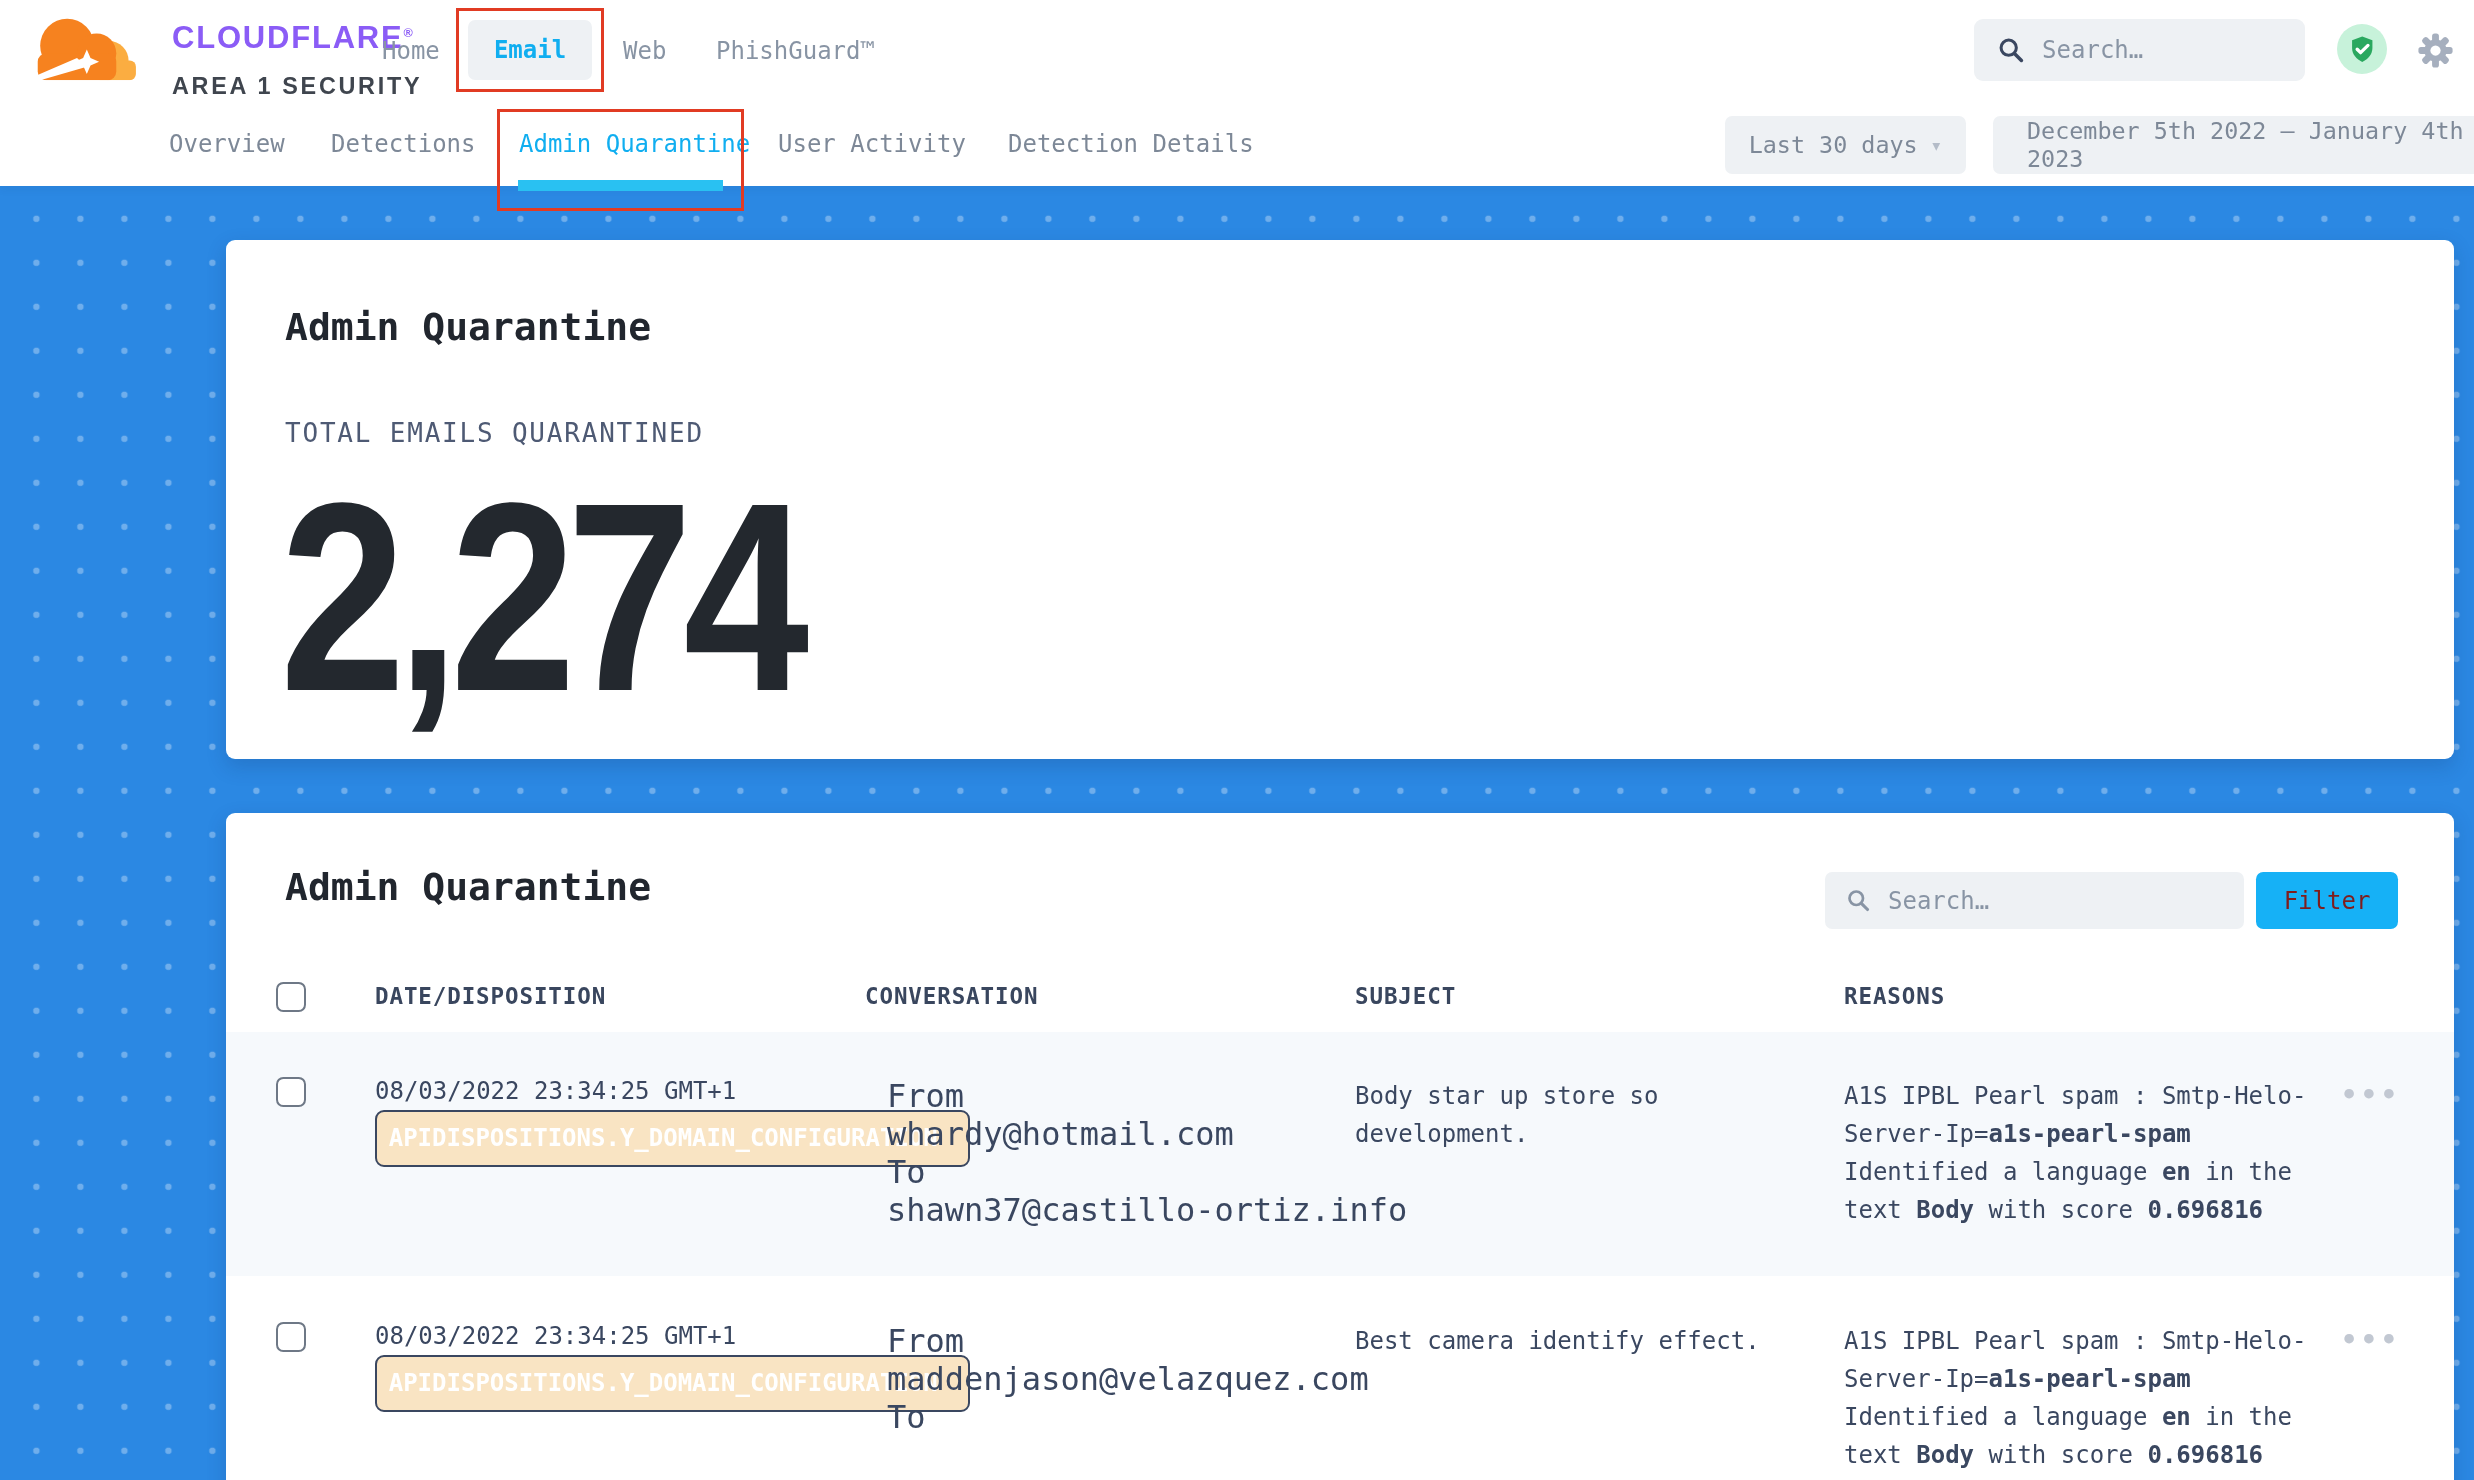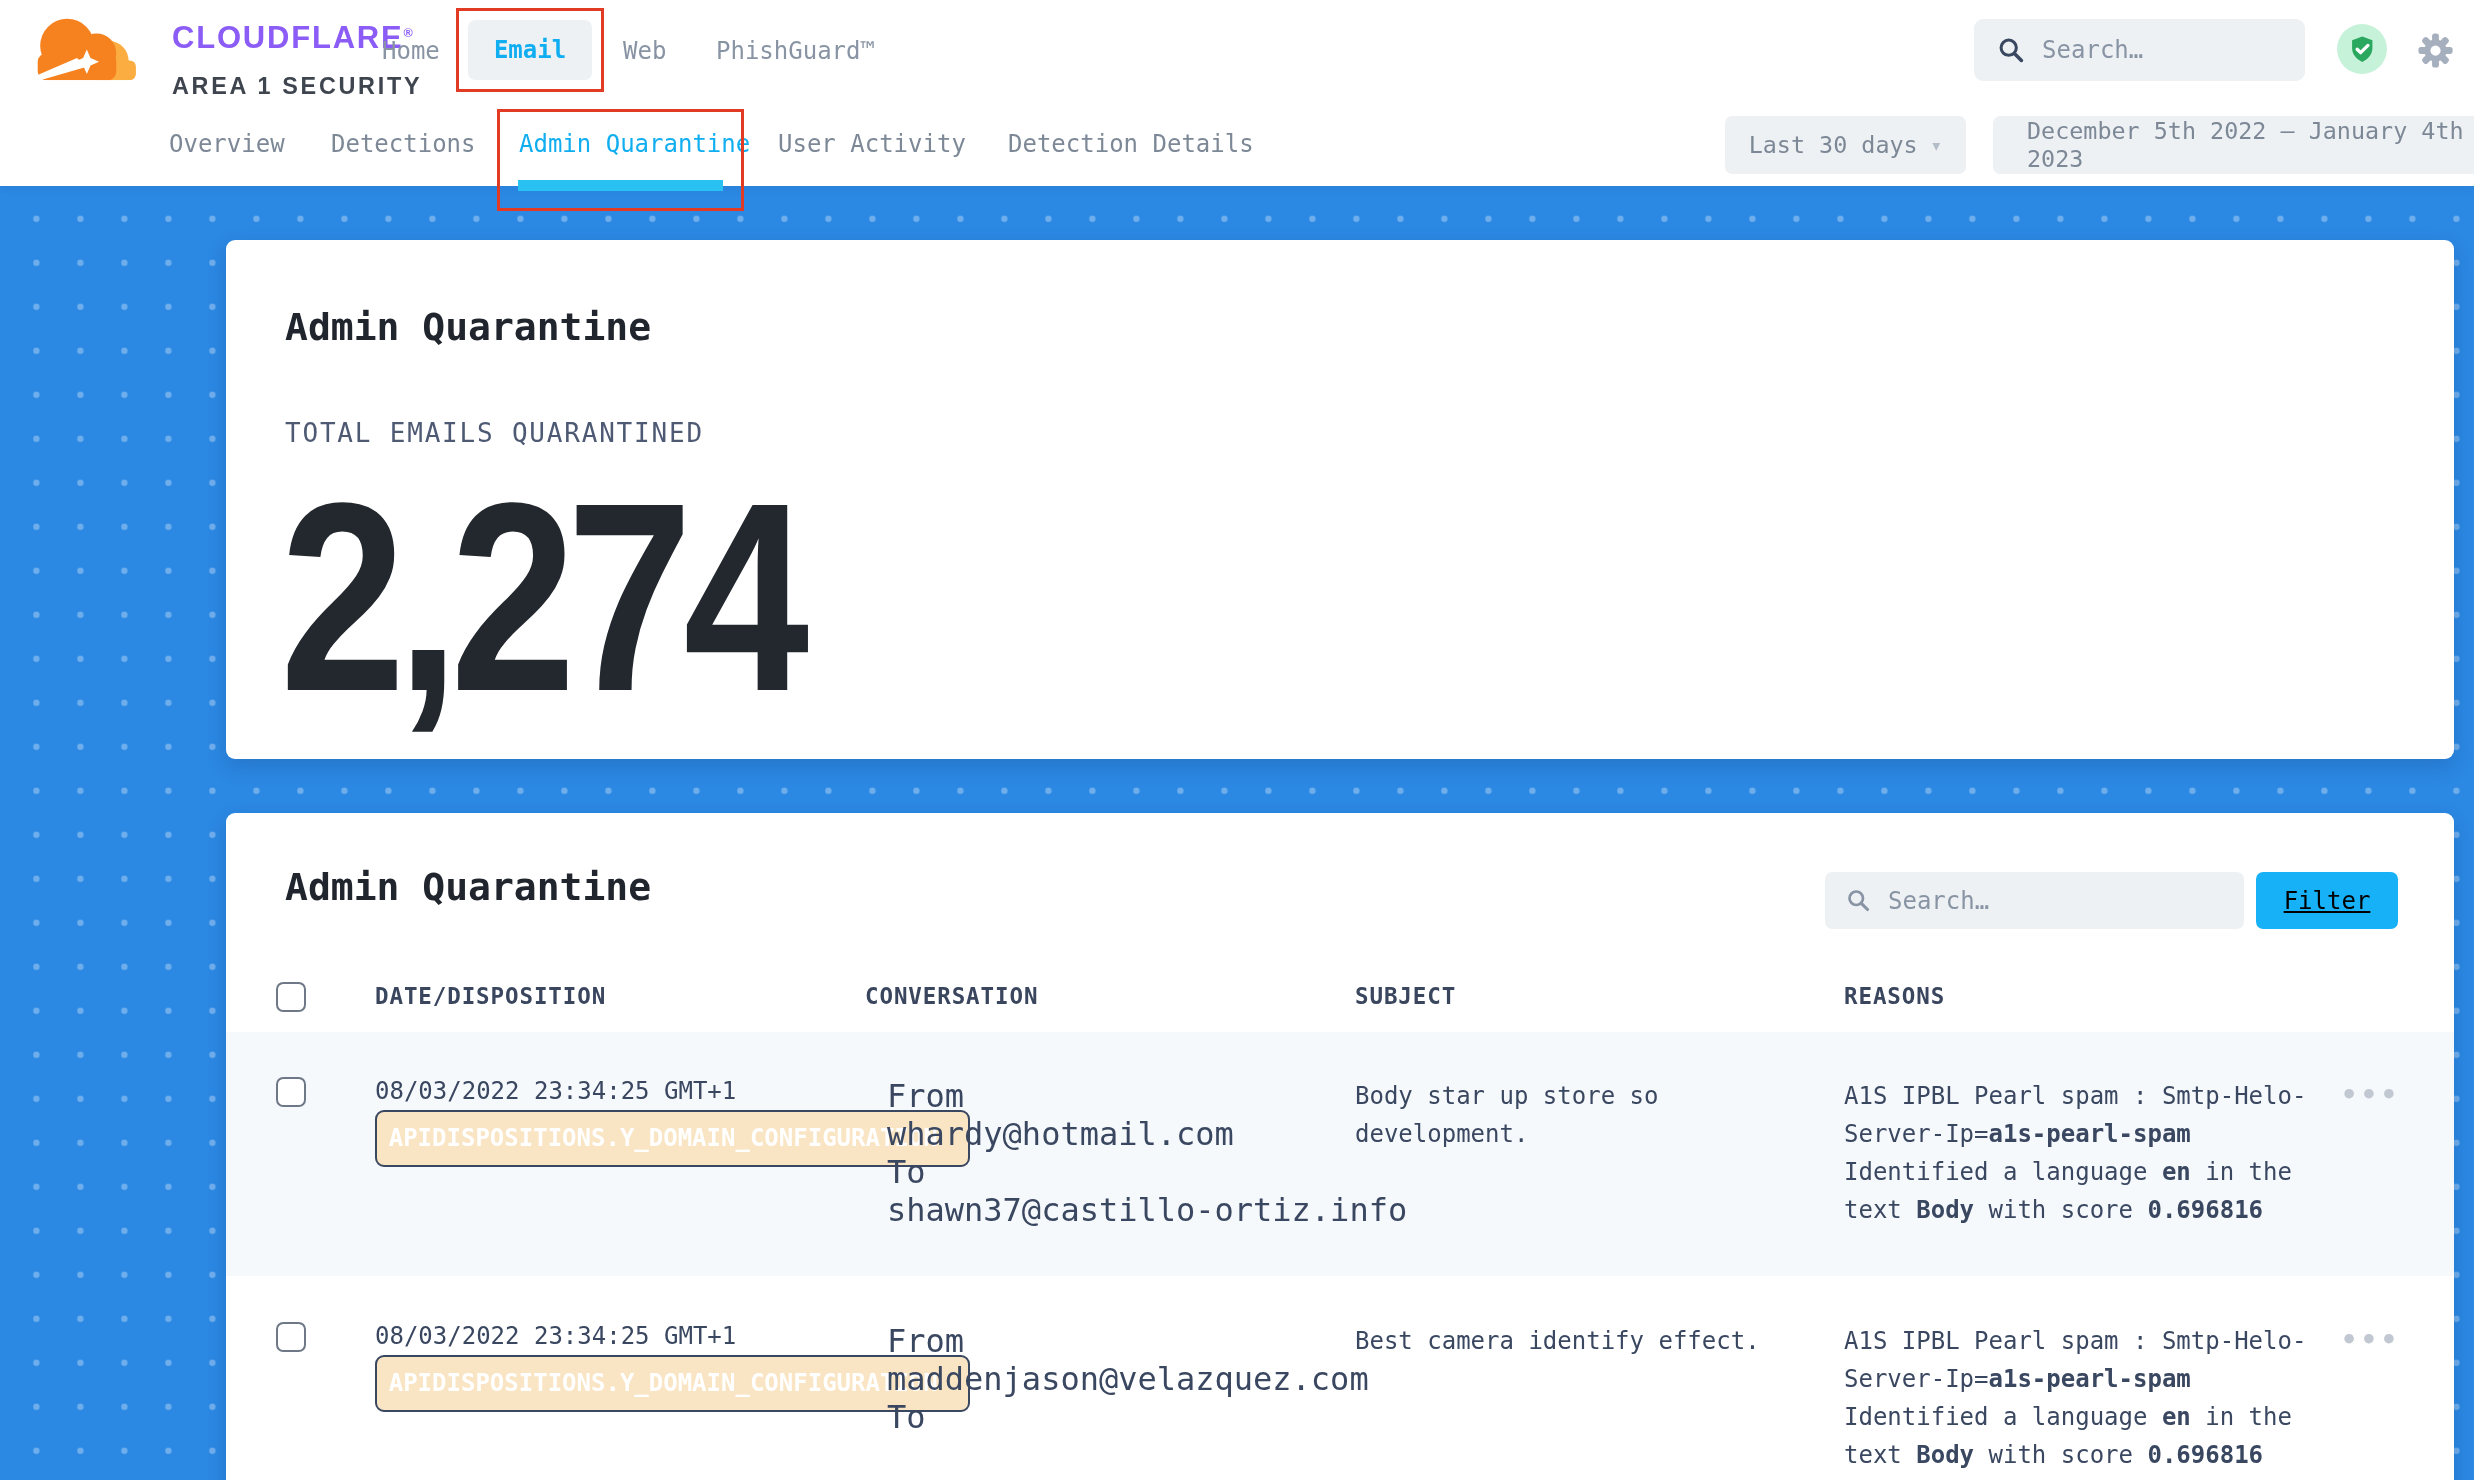--- a/index.html
+++ b/index.html
@@ -42,21 +42,21 @@
   #card1 { top:54px; height:519px; }
   #card2 { top:627px; height:898px; }
   .card-title { position:absolute; left:59px; font-size:38px; font-weight:bold; color:#21262e; }
 
   #metric-label { position:absolute; left:59px; top:178px; font-size:26px; letter-spacing:1.8px; color:#4e5a74; }
   #metric-value { position:absolute; left:54px; top:216px; font-family:"Liberation Sans", sans-serif; font-size:269px; font-weight:800; letter-spacing:-10.8px; color:#23282e; transform:scaleX(.84); transform-origin:left top; line-height:1.05; }
 
   .card2-search { position:absolute; left:1599px; top:59px; width:419px; height:57px; background:#eef1f4; border-radius:7.2px; display:flex; align-items:center; }
   .card2-search svg { margin-left:20px; }
   .card2-search .search-input { font-size:24px; width:287px; }
-  .filter-btn { position:absolute; left:2030px; top:59px; width:142px; height:57px; background:#16b1f6; border:none; border-radius:7.2px; color:#000000; font-family:"DejaVu Sans Mono", monospace; font-size:24px; cursor:pointer;text-decoration:underline; }
+  .filter-btn { position:absolute; left:2030px; top:59px; width:142px; height:57px; background:#16b1f6; border:none; border-radius:7.2px; color:#7f1d1d; font-family:"DejaVu Sans Mono", monospace; font-size:24px; cursor:pointer; }
 
   .checkbox { width:30px; height:30px; border:2.7px solid #6e7886; border-radius:7.2px; background:#fff; cursor:pointer; }
   .thead-cb { position:absolute; left:50px; top:169px; }
   .col-h { position:absolute; top:165px; height:36px; display:flex; align-items:center; font-size:22.5px; font-weight:bold; letter-spacing:0.9px; color:#39465e; }
   .ch-date { left:149px; } .ch-conv { left:639px; } .ch-subj { left:1129px; } .ch-rsn { left:1618px; }
 
   .trow { position:absolute; left:0; width:2228px; height:244px; }
   #row0 { top:219px; background:#f6f9fc; }
   #row1 { top:464px; background:#ffffff; }
   .row-cb { position:absolute; left:50px; top:45px; }

